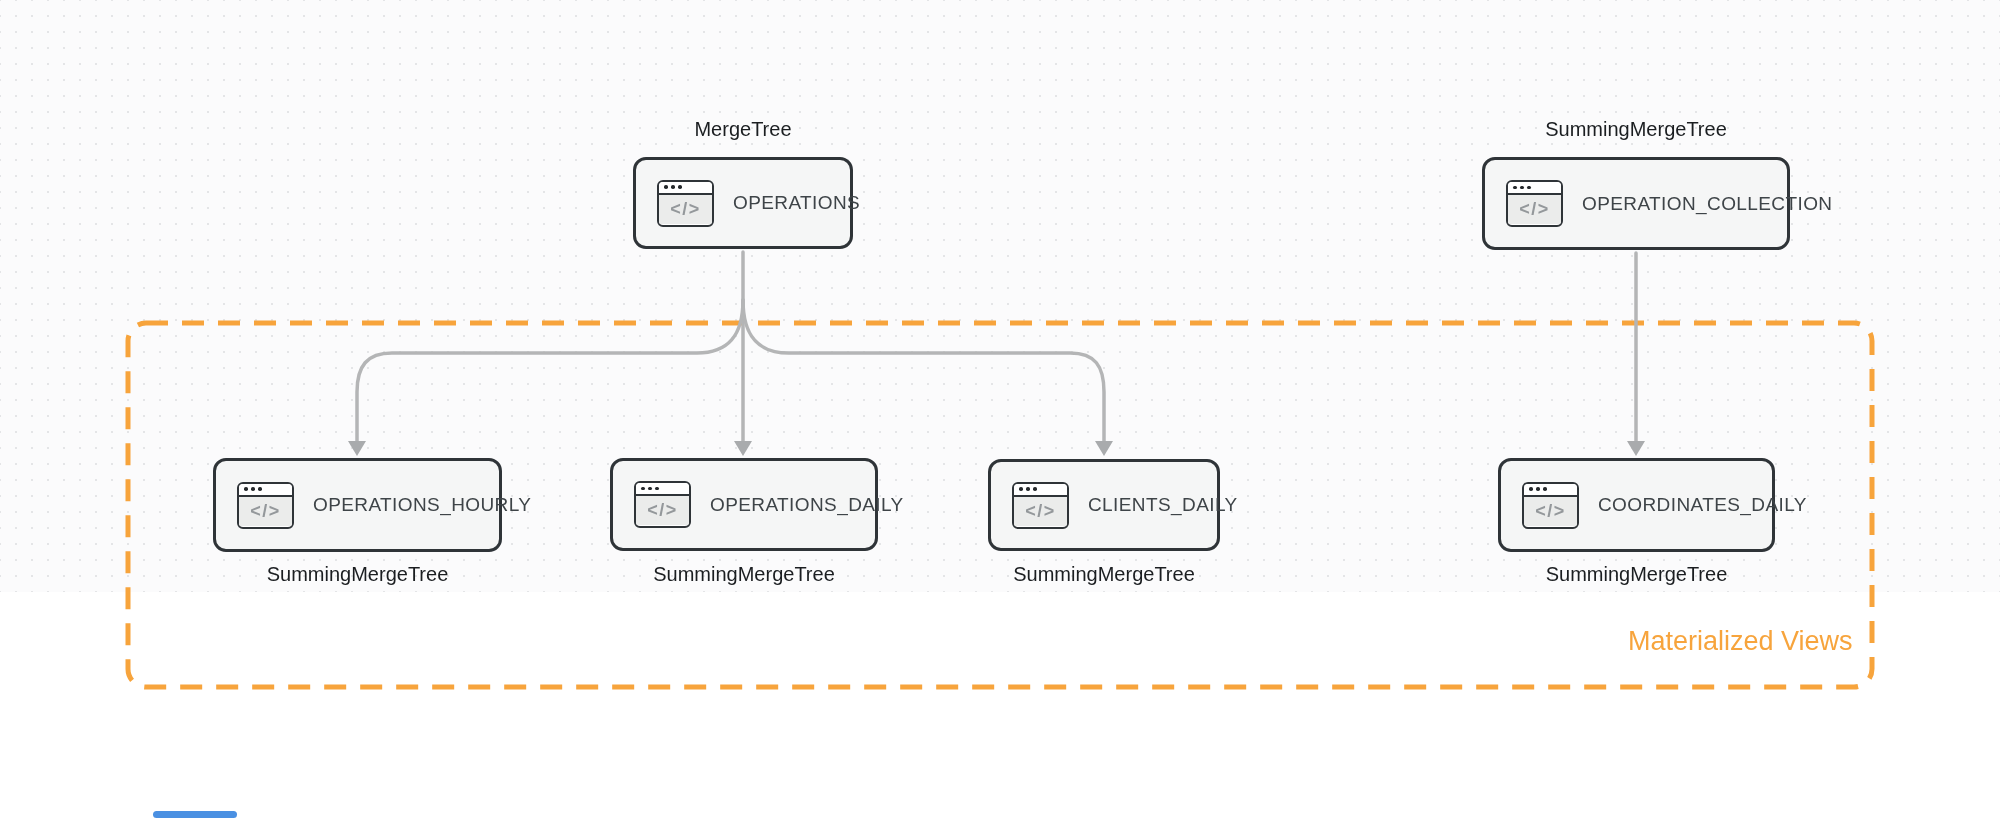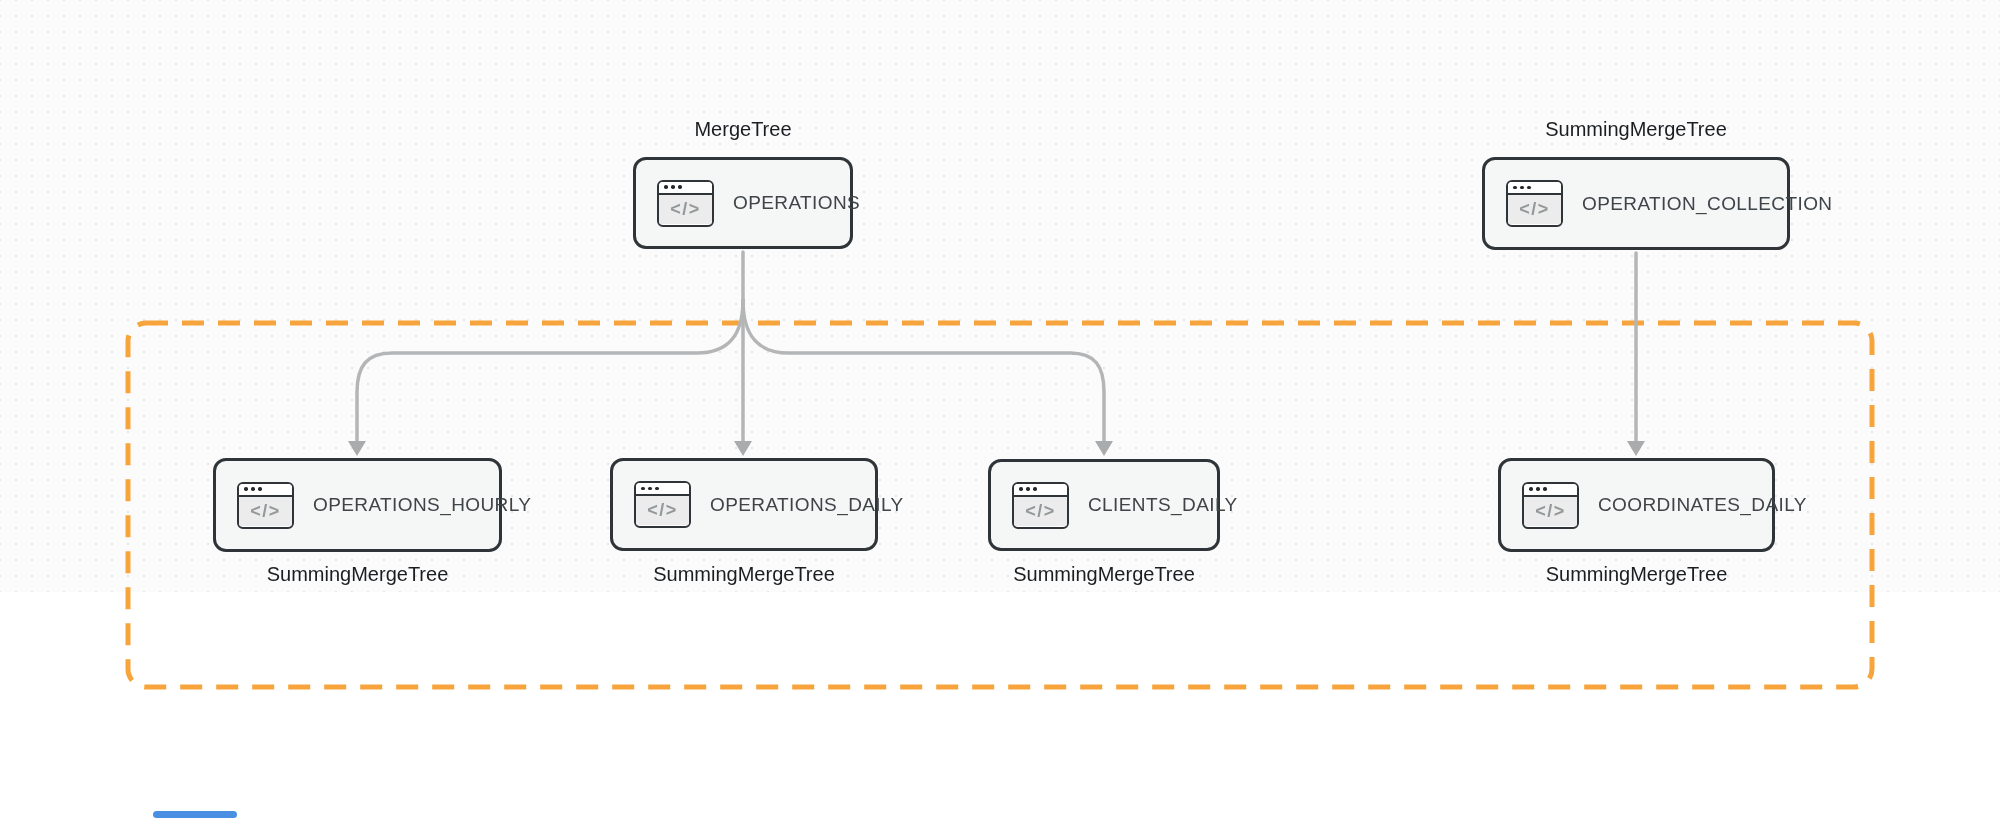--- a/index.html
+++ b/index.html
@@ -168,16 +168,17 @@
       <div class="win-body">&lt;/&gt;</div>
     </div>
     <span class="node-label">COORDINATES_DAILY</span>
   </div>
 
   <div class="caption c-operations-hourly">SummingMergeTree</div>
   <div class="caption c-operations-daily">SummingMergeTree</div>
   <div class="caption c-clients-daily">SummingMergeTree</div>
   <div class="caption c-coordinates-daily">SummingMergeTree</div>
 
+  <div class="group-label">Materialized Views</div>
 
   <div class="hscroll-thumb"></div>
 
 </div>
 
 </body></html>

